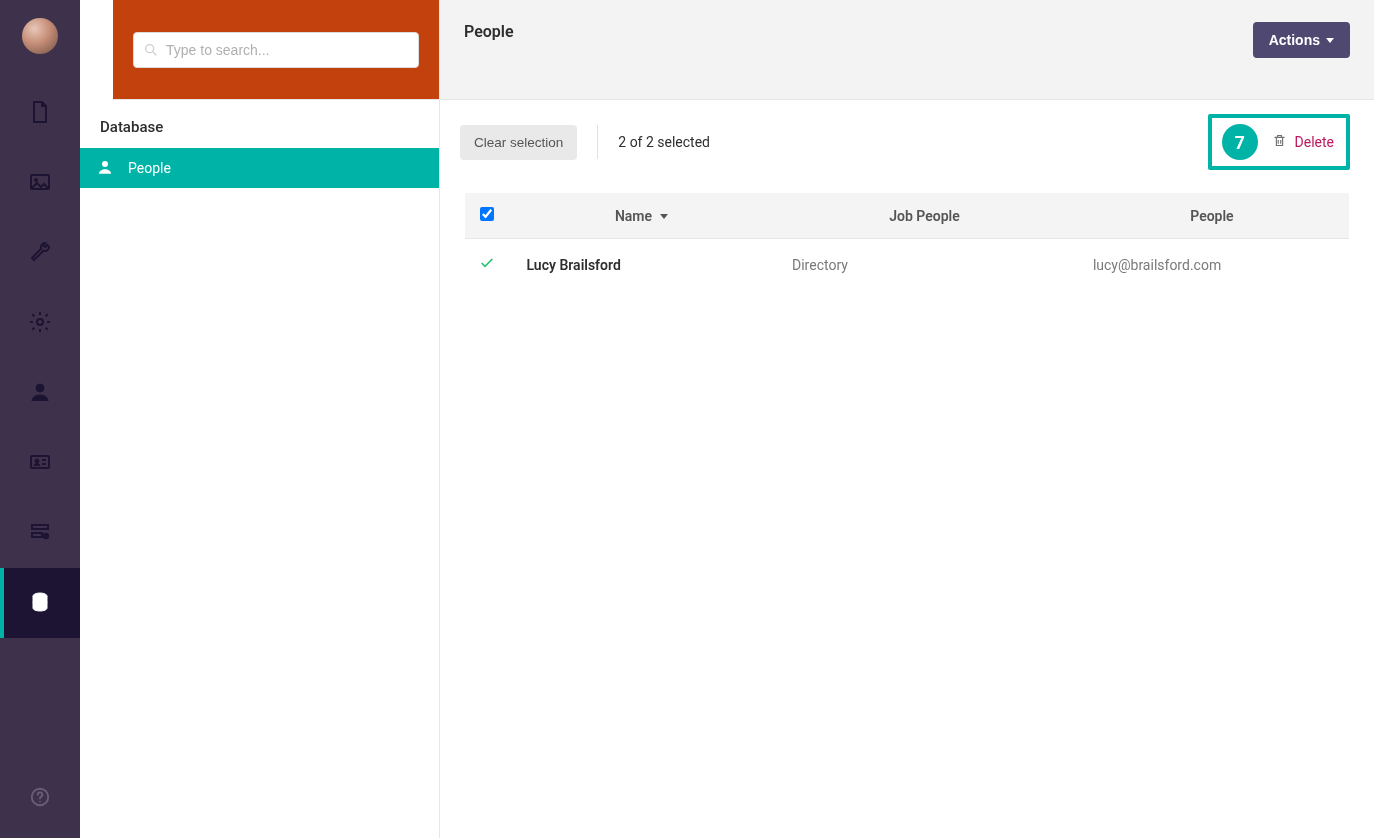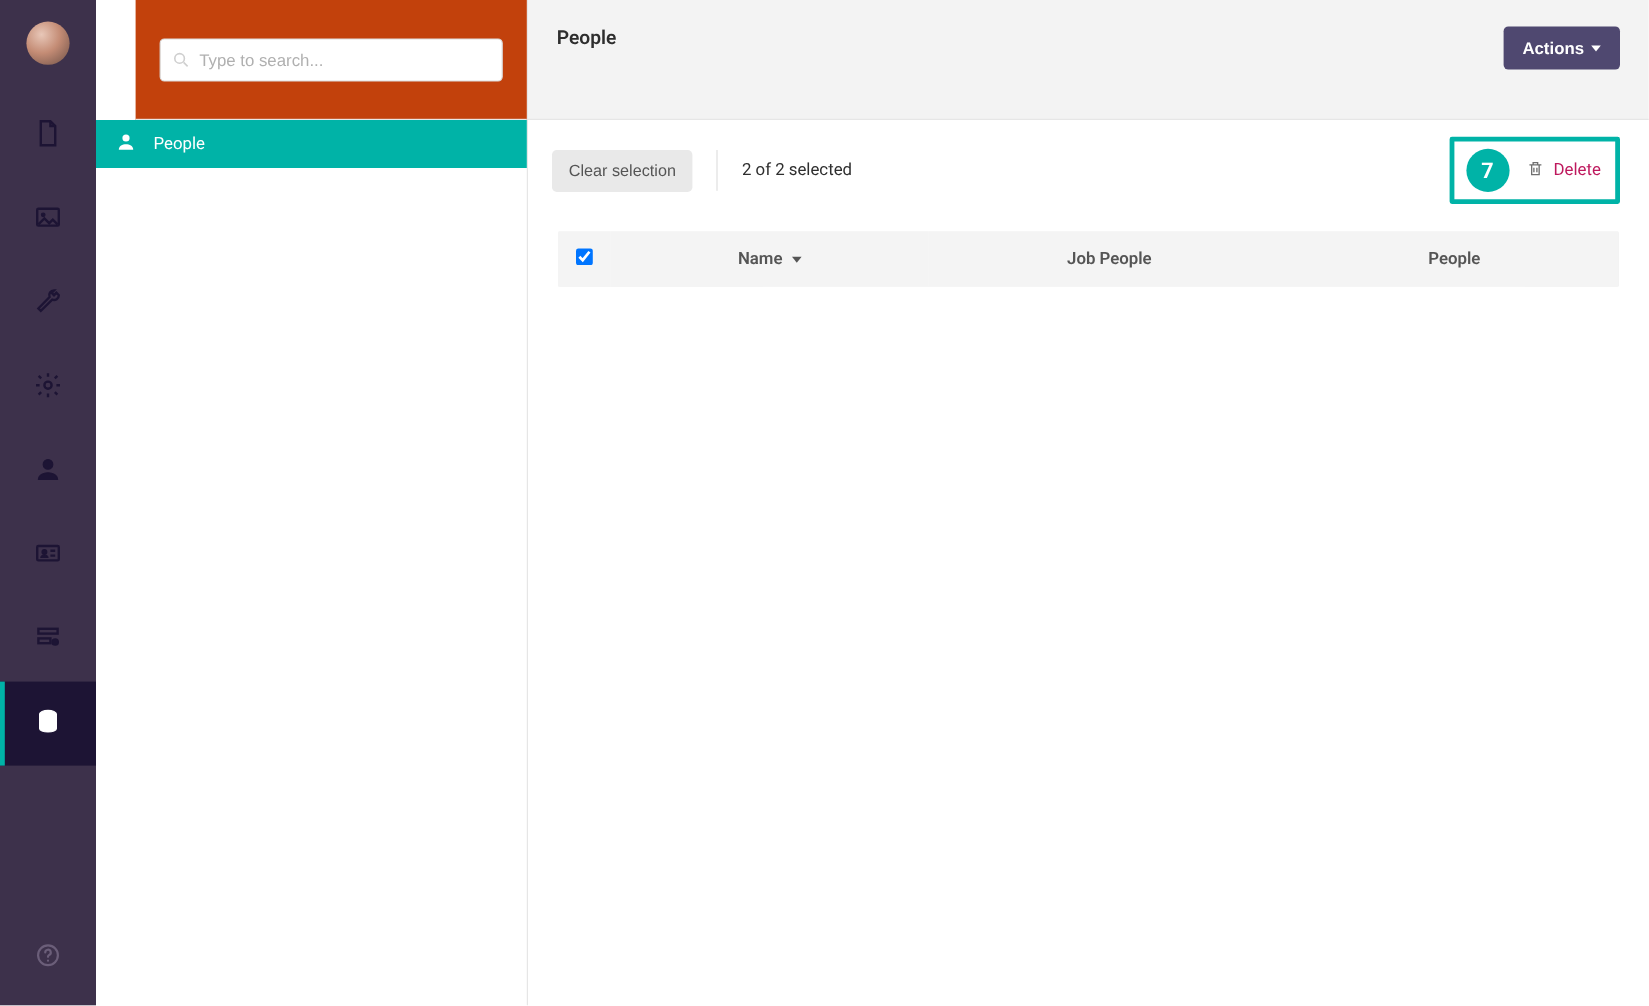--- a/index.html
+++ b/index.html
@@ -265,20 +265,21 @@
       <div class="search-wrap">
         <span class="search-icon">
           <svg viewBox="0 0 24 24" width="16" height="16">
               <circle cx="10" cy="10" r="6" fill="none" stroke="currentColor" stroke-width="2"></circle>
               <path d="M15 15l5 5" stroke="currentColor" stroke-width="2"></path>
             </svg>
         </span>
         <input type="text" placeholder="Type to search..." style="">
       </div>
     </div>
+    <div class="section-title">Database</div>
     <div class="tree-item">
       <span>
         <svg viewBox="0 0 24 24">
             <circle cx="12" cy="8" r="4"></circle>
             <path d="M4 21c0-4 4-6 8-6s8 2 8 6"></path>
           </svg>
       </span>
       <span>People</span>
     </div>
   </aside>
@@ -319,17 +320,27 @@
             </th>
             <th class="col-name">
               <span>Name</span>
               <span class="sort-caret"></span>
             </th>
             <th class="col-job">Job People</th>
             <th class="col-email">People</th>
           </tr>
         </thead>
         <tbody>
+          <tr>
+            <td>
+              <span class="check-mark"><svg viewBox="0 0 24 24">
+                    <path d="M4 12l5 5L20 6"></path>
+                  </svg></span>
+            </td>
+            <td class="name-cell col-name">Lucy Brailsford</td>
+            <td class="col-job">Directory</td>
+            <td class="col-email">lucy@brailsford.com</td>
+          </tr>
         </tbody>
       </table>
     </div>
   </main>
 </div>
 
 </body></html>

